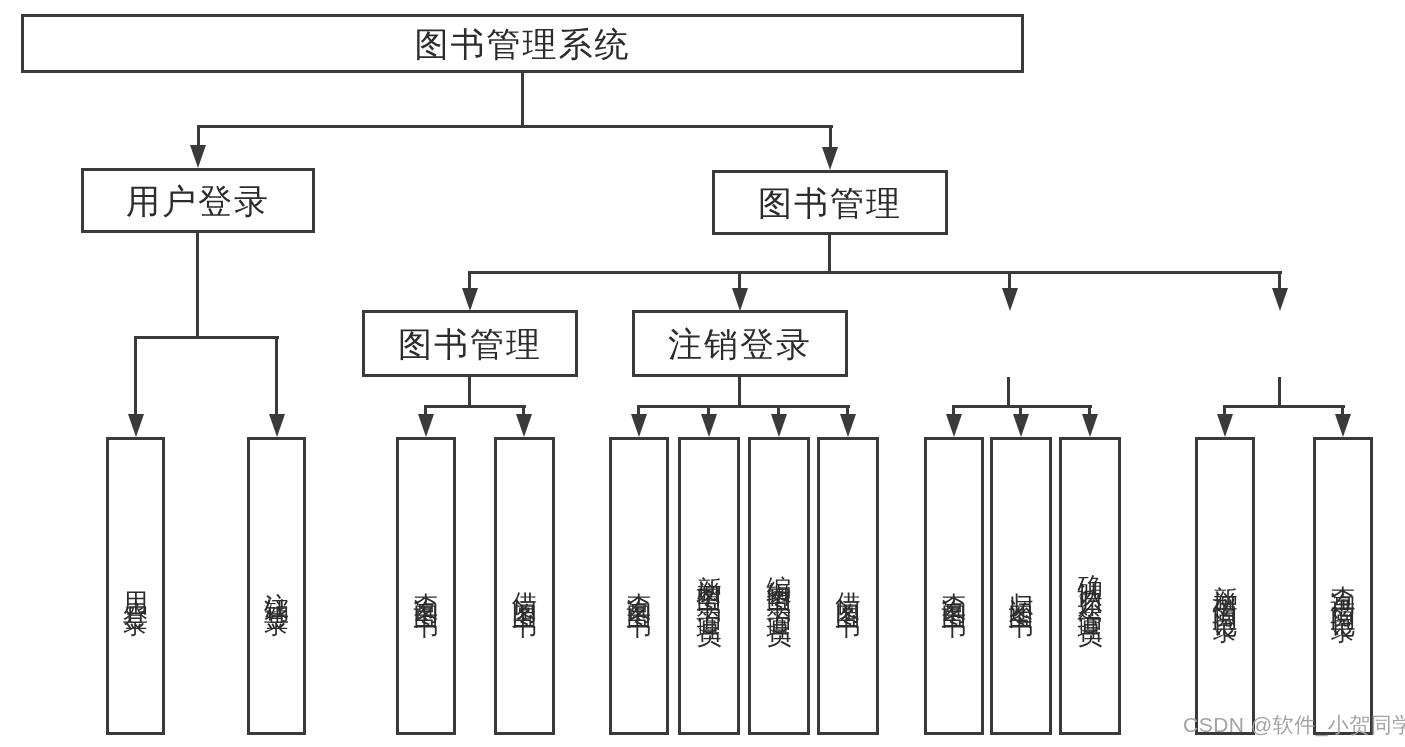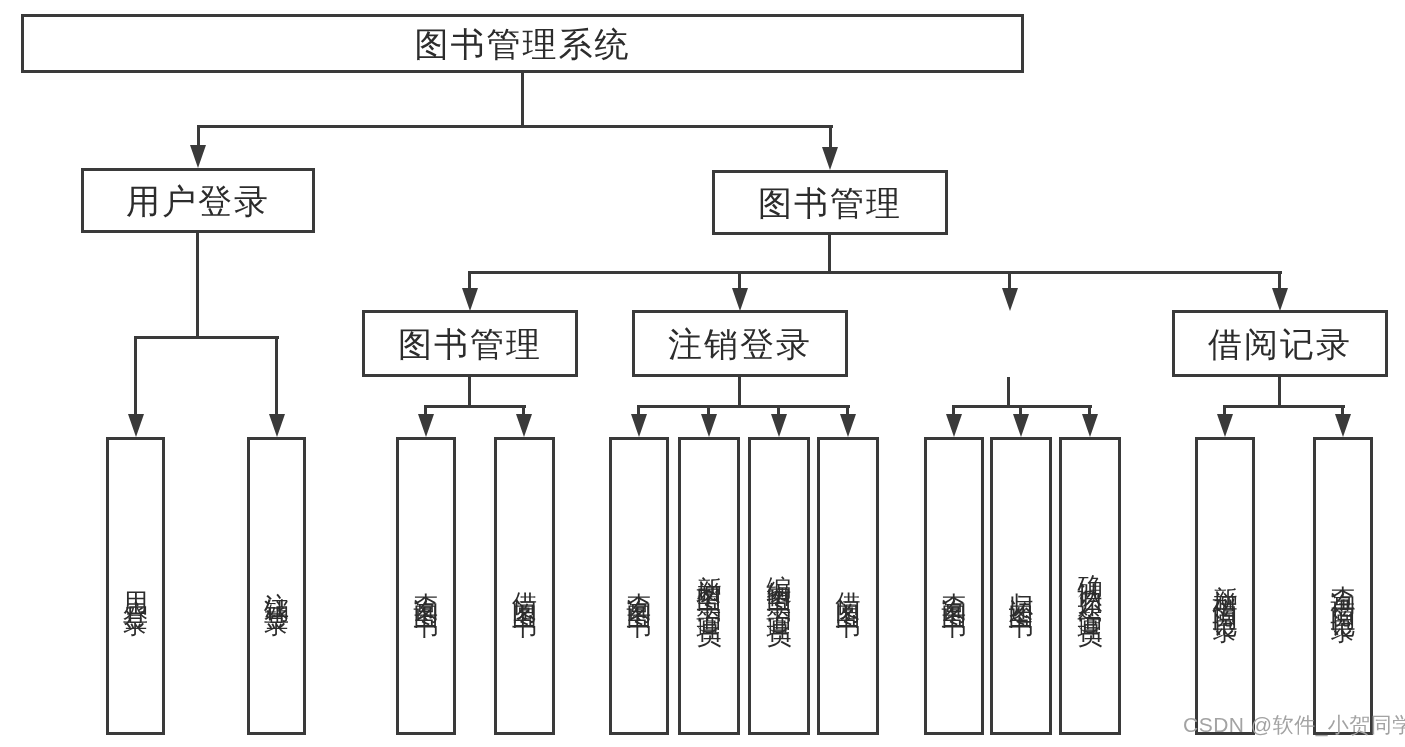--- a/index.html
+++ b/index.html
@@ -83,21 +83,20 @@
   <div class="arr" style="left:462px; top:288px;"></div>
   <div class="line" style="left:738px; top:271px; width:3px; height:20px;"></div>
   <div class="arr" style="left:732px; top:288px;"></div>
   <div class="line" style="left:1008px; top:271px; width:3px; height:20px;"></div>
   <div class="arr" style="left:1002px; top:288px;"></div>
   <div class="line" style="left:1278px; top:271px; width:3px; height:20px;"></div>
   <div class="arr" style="left:1272px; top:288px;"></div>
 
   <div class="box h-label" style="left:362px; top:310px; width:216px; height:67px;">图书管理</div>
   <div class="box h-label" style="left:632px; top:310px; width:216px; height:67px;">注销登录</div>
-  <div class="box h-label" style="left:1172px; top:310px; width:216px; height:67px;">借阅记录</div>
 
   <div class="line" style="left:468px; top:377px; width:3px; height:30px;"></div>
   <div class="line" style="left:425px; top:405px; width:101px; height:3px;"></div>
   <div class="line" style="left:424px; top:405px; width:3px; height:12px;"></div>
   <div class="arr" style="left:418px; top:414px;"></div>
   <div class="line" style="left:522px; top:405px; width:3px; height:12px;"></div>
   <div class="arr" style="left:516px; top:414px;"></div>
 
   <div class="line" style="left:738px; top:377px; width:3px; height:30px;"></div>
   <div class="line" style="left:637px; top:405px; width:213px; height:3px;"></div>

